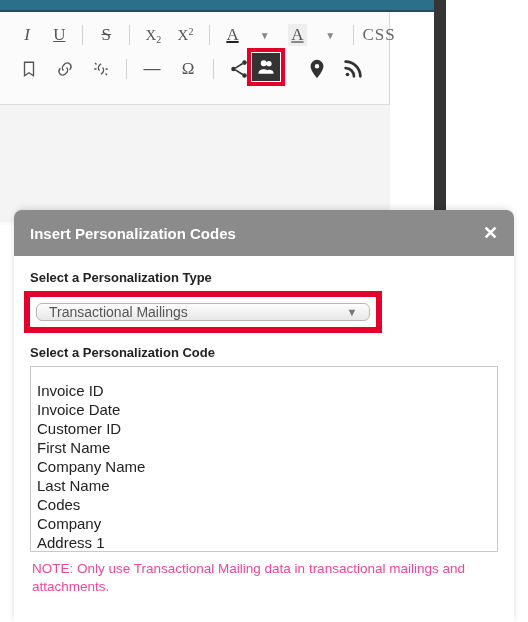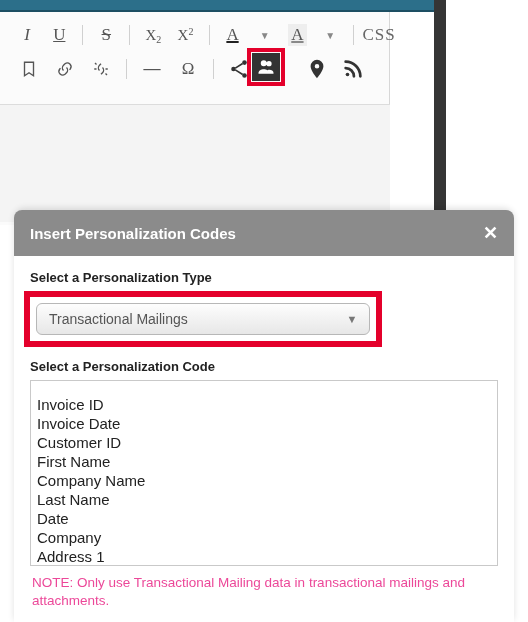--- a/index.html
+++ b/index.html
@@ -33,21 +33,21 @@
   .content-blank { position: absolute; left: 0; top: 104px; width: 390px; height: 118px; background: #f4f4f4; border-top: 1px solid #dcdcdc; }
 
   
   .modal-backdrop { position: absolute; left: 14px; top: 210px; right: 14px; bottom: 0; background: #fff; border-radius: 10px 10px 0 0; box-shadow: 0 -2px 6px rgba(0,0,0,0.12); }
   .modal-header { background: #8b8b8b; color: #fff; font-weight: bold; font-size: 15px; padding: 12px 16px; border-radius: 8px 8px 0 0; display: flex; justify-content: space-between; align-items: center; }
   .modal-close { font-size: 18px; cursor: pointer; font-weight: bold; }
   .modal-body { padding: 14px 16px 4px 16px; }
   .field-label { font-weight: bold; font-size: 13px; color: #222; margin-bottom: 6px; }
 
   .red-box-type { border: 6px solid #e4002b; padding: 6px; margin-bottom: 12px; position: relative; left: -6px; width: calc(74% + 12px); }
-  .dropdown { position: relative; border: 1px solid #b7b7b7; border-radius: 6px; background: linear-gradient(#fdfdfd, #e7e7e7); height: 32px; display: flex; align-items: center; padding: 0 12px; cursor: pointer; width: 100%; }
+  .dropdown { position: relative; border: 1px solid #b7b7b7; border-radius: 6px; background: linear-gradient(#fdfdfd, #e7e7e7); height: 18px; display: flex; align-items: center; padding: 0 12px; cursor: pointer; width: 100%; }
   .dropdown span.val { color: #555; font-size: 14px; flex: 1; }
   .dropdown .dd-caret { color: #777; font-size: 11px; }
 
   .code-list { border: 1px solid #c9c9c9; height: 186px; overflow-y: scroll; font-size: 15px; color: #222; padding: 14px 4px; background: #fff; }
   .code-list div { padding: 1px 2px; cursor: pointer; }
   .note { font-size: 13.5px; color: #ec4899; padding: 8px 2px 0 2px; line-height: 1.3; }
 
   
   .code-list::-webkit-scrollbar { width: 16px; }
   .code-list::-webkit-scrollbar-track { background: #f1f1f1; }
@@ -153,21 +153,21 @@
         </div>
       </div>
       <div class="field-label">Select a Personalization Code</div>
       <div class="code-list" id="code-list">
           <div>Invoice ID</div>
           <div>Invoice Date</div>
           <div>Customer ID</div>
           <div>First Name</div>
           <div>Company Name</div>
           <div>Last Name</div>
-          <div>Date</div>
+          <div>Codes</div>
           <div>Company</div>
           <div>Address 1</div>
           <div>Address 2</div>
         </div>
       <div class="note">NOTE: Only use Transactional Mailing data in transactional mailings and attachments.</div>
     </div>
   </div>
 
 </div>
 

